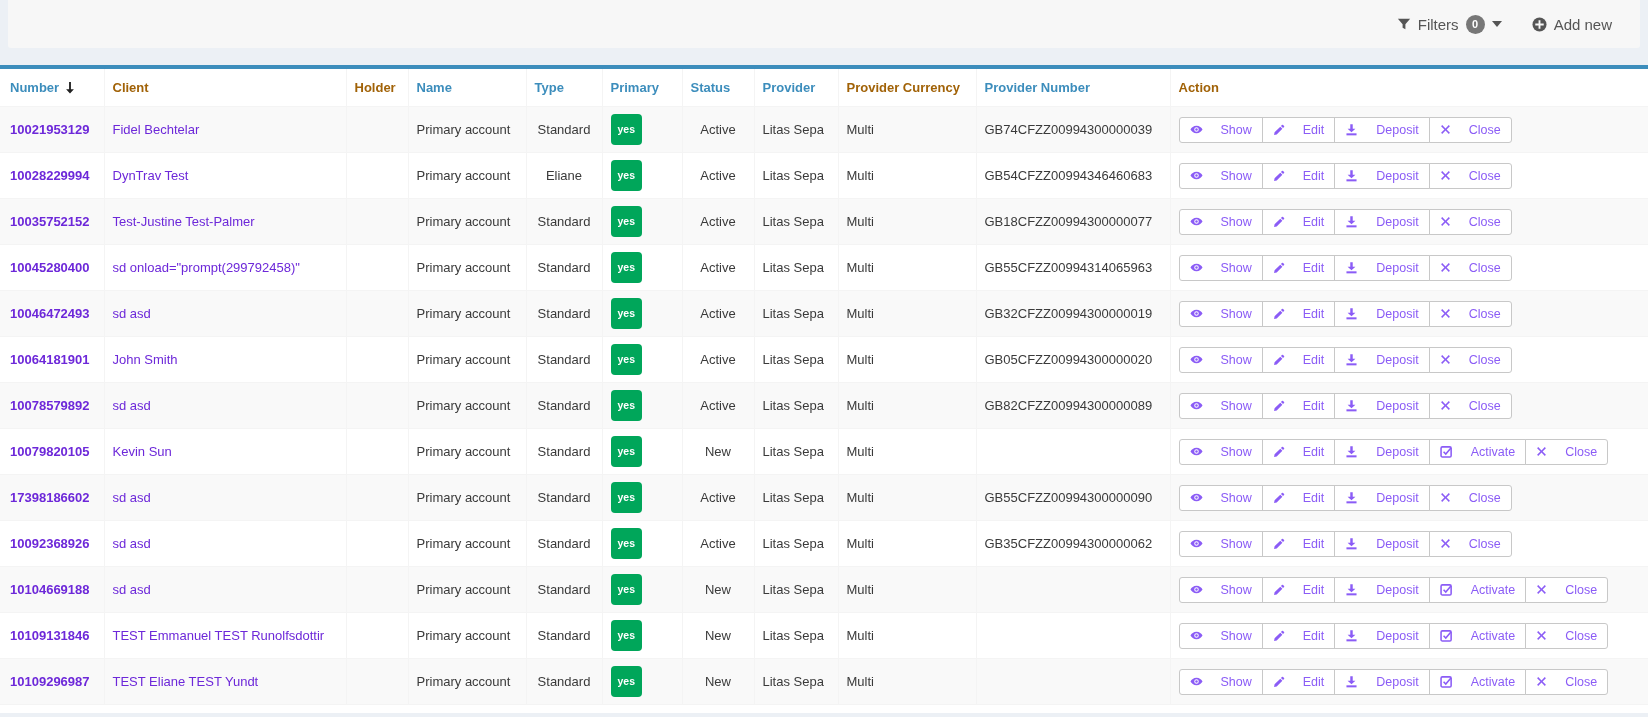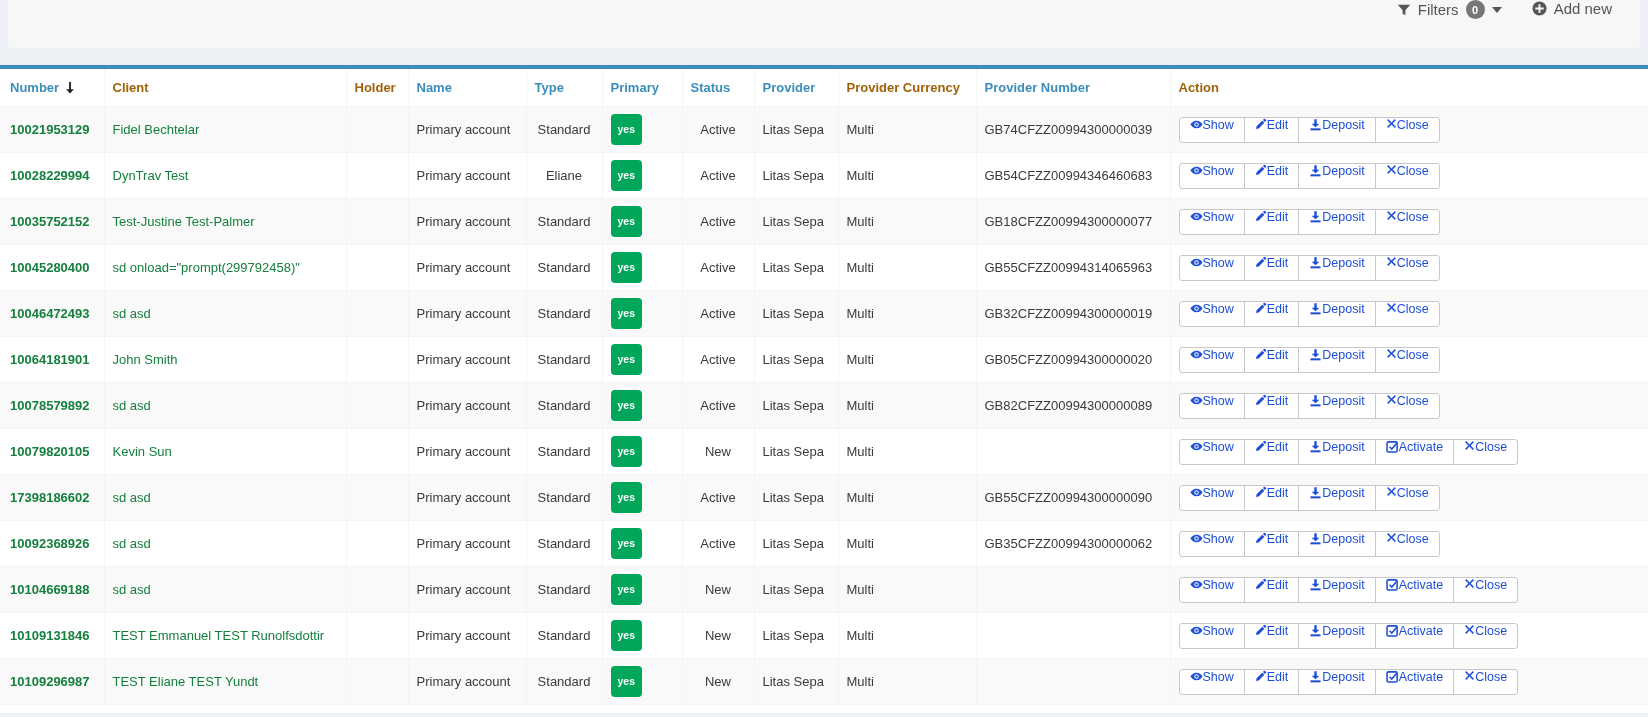--- a/index.html
+++ b/index.html
@@ -8,21 +8,21 @@
     width:1648px; height:717px; overflow:hidden;
     background:#ecf0f5;
     font-family:"Liberation Sans","DejaVu Sans",sans-serif;
     color:#333;
   }
   
   .toolbar {
     height:48px; margin:0 8px;
     background:#f7f7f7;
     border-radius:0 0 3px 3px;
-    display:flex; align-items:flex-start; justify-content:flex-end;
+    display:flex; align-items:center; justify-content:flex-end;
     gap:30px; padding-right:28px;
   }
   .tool {
     display:flex; align-items:center; gap:7px;
     color:#555; font-size:15px; cursor:pointer; user-select:none;
     background:none; border:none; font-family:inherit; padding:0;
   }
   .count-badge {
     background:#777; color:#fff;
     min-width:19px; height:19px; border-radius:10px;
@@ -49,33 +49,33 @@
   .sort-icon { vertical-align:-2px; margin-left:5px; color:#222; }
   tbody tr { height:46px; }
   tbody tr:nth-child(odd) { background:#f9f9f9; }
   td {
     font-size:13px; color:#3a3a3a; padding:4px 8px;
     border-right:1px solid #f4f4f4; border-bottom:1px solid #f4f4f4;
     vertical-align:middle; white-space:nowrap; overflow:hidden;
   }
   td:first-child { padding-left:10px; }
   td:last-child { border-right:none; }
-  a.cell-link { color:#15803d; text-decoration:none; cursor:pointer; }
+  a.cell-link { color:#6d28d9; text-decoration:none; cursor:pointer; }
   .c-number a { font-weight:bold; }
   .c-type, .c-status { text-align:center; }
   .badge-yes {
     display:inline-block; background:#00a65a; color:#fff;
     font-size:10.5px; font-weight:bold; line-height:1;
     padding:10px 7px; border-radius:4px;
   }
   
   .btn-group { display:inline-flex; }
   .btn {
-    display:inline-flex; gap:0;
-    background:#fff; border:1px solid #c8c8c8; color:#1d4ed8;
+    display:inline-flex; align-items:center; gap:18px;
+    background:#fff; border:1px solid #c8c8c8; color:#8b5cf6;
     font-size:12.5px; font-family:inherit;
     height:26px; padding:0 10px; margin-left:-1px;
     cursor:pointer; white-space:nowrap;
   }
   .btn:first-child { border-radius:3px 0 0 3px; margin-left:0; }
   .btn:last-child { border-radius:0 3px 3px 0; }
   .btn svg { flex:0 0 auto; }
 </style>
 </head>
 <body>

